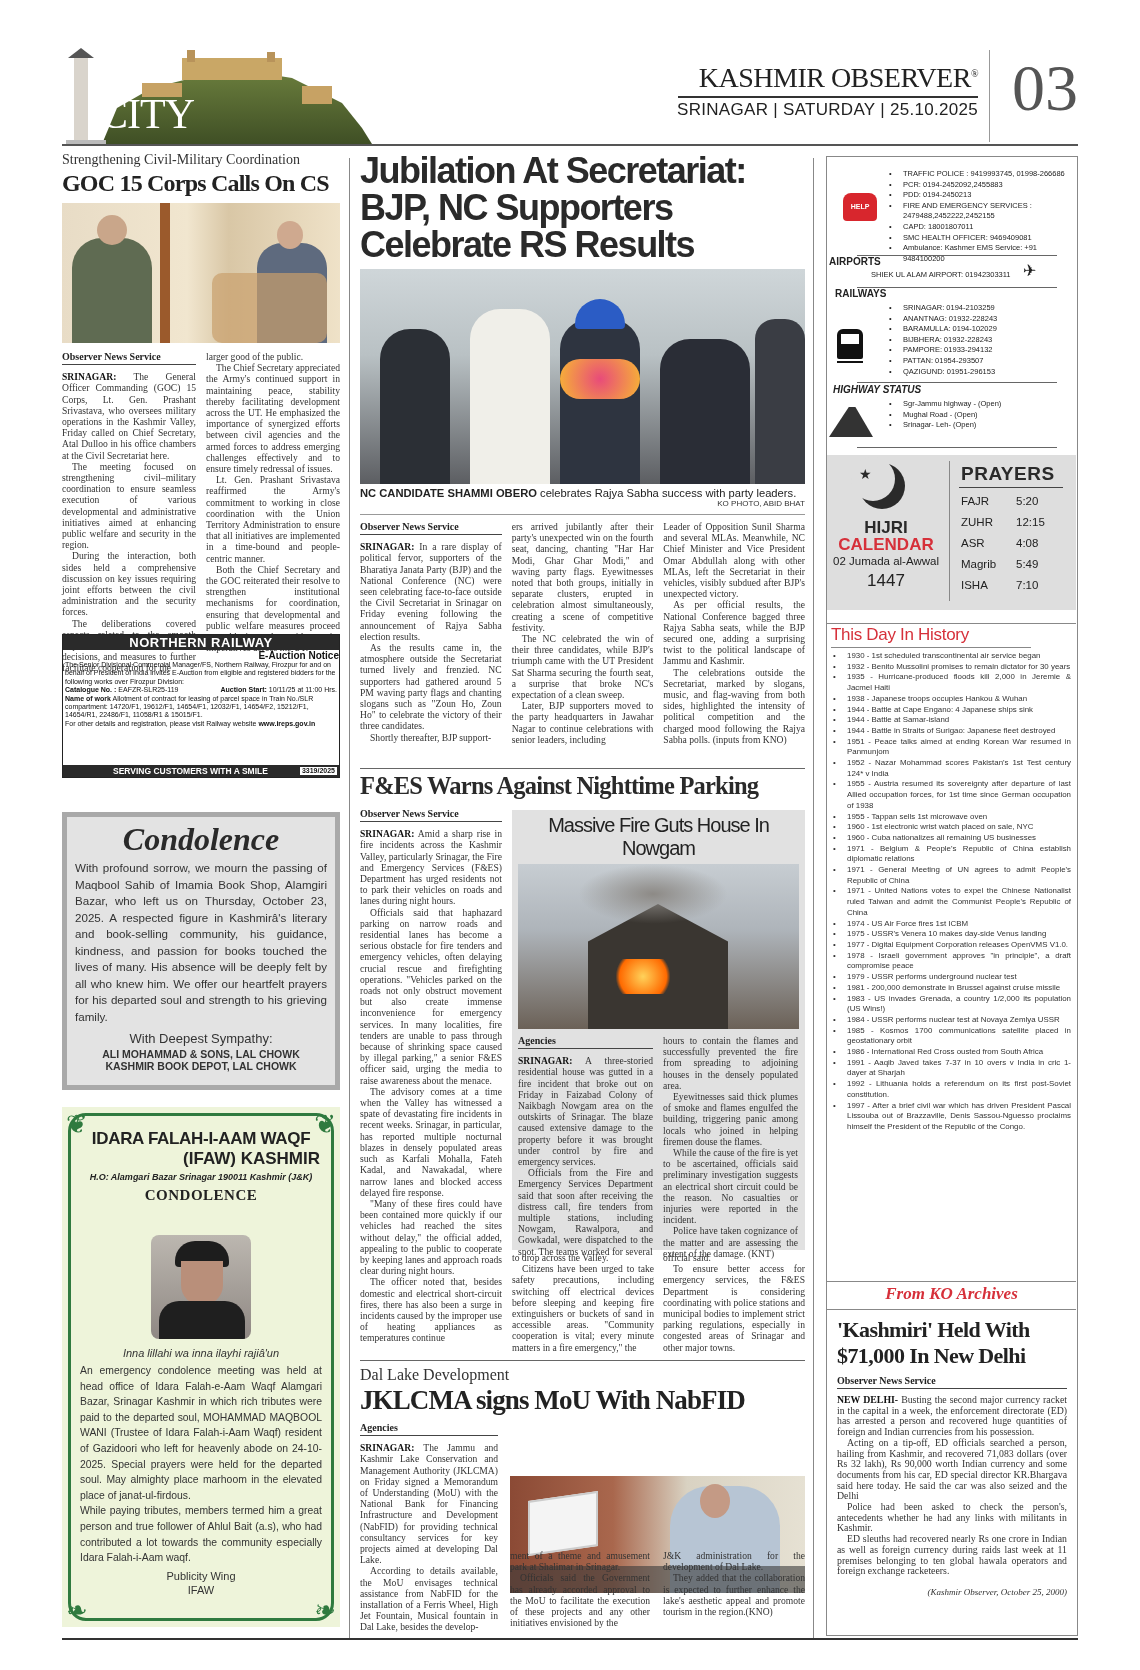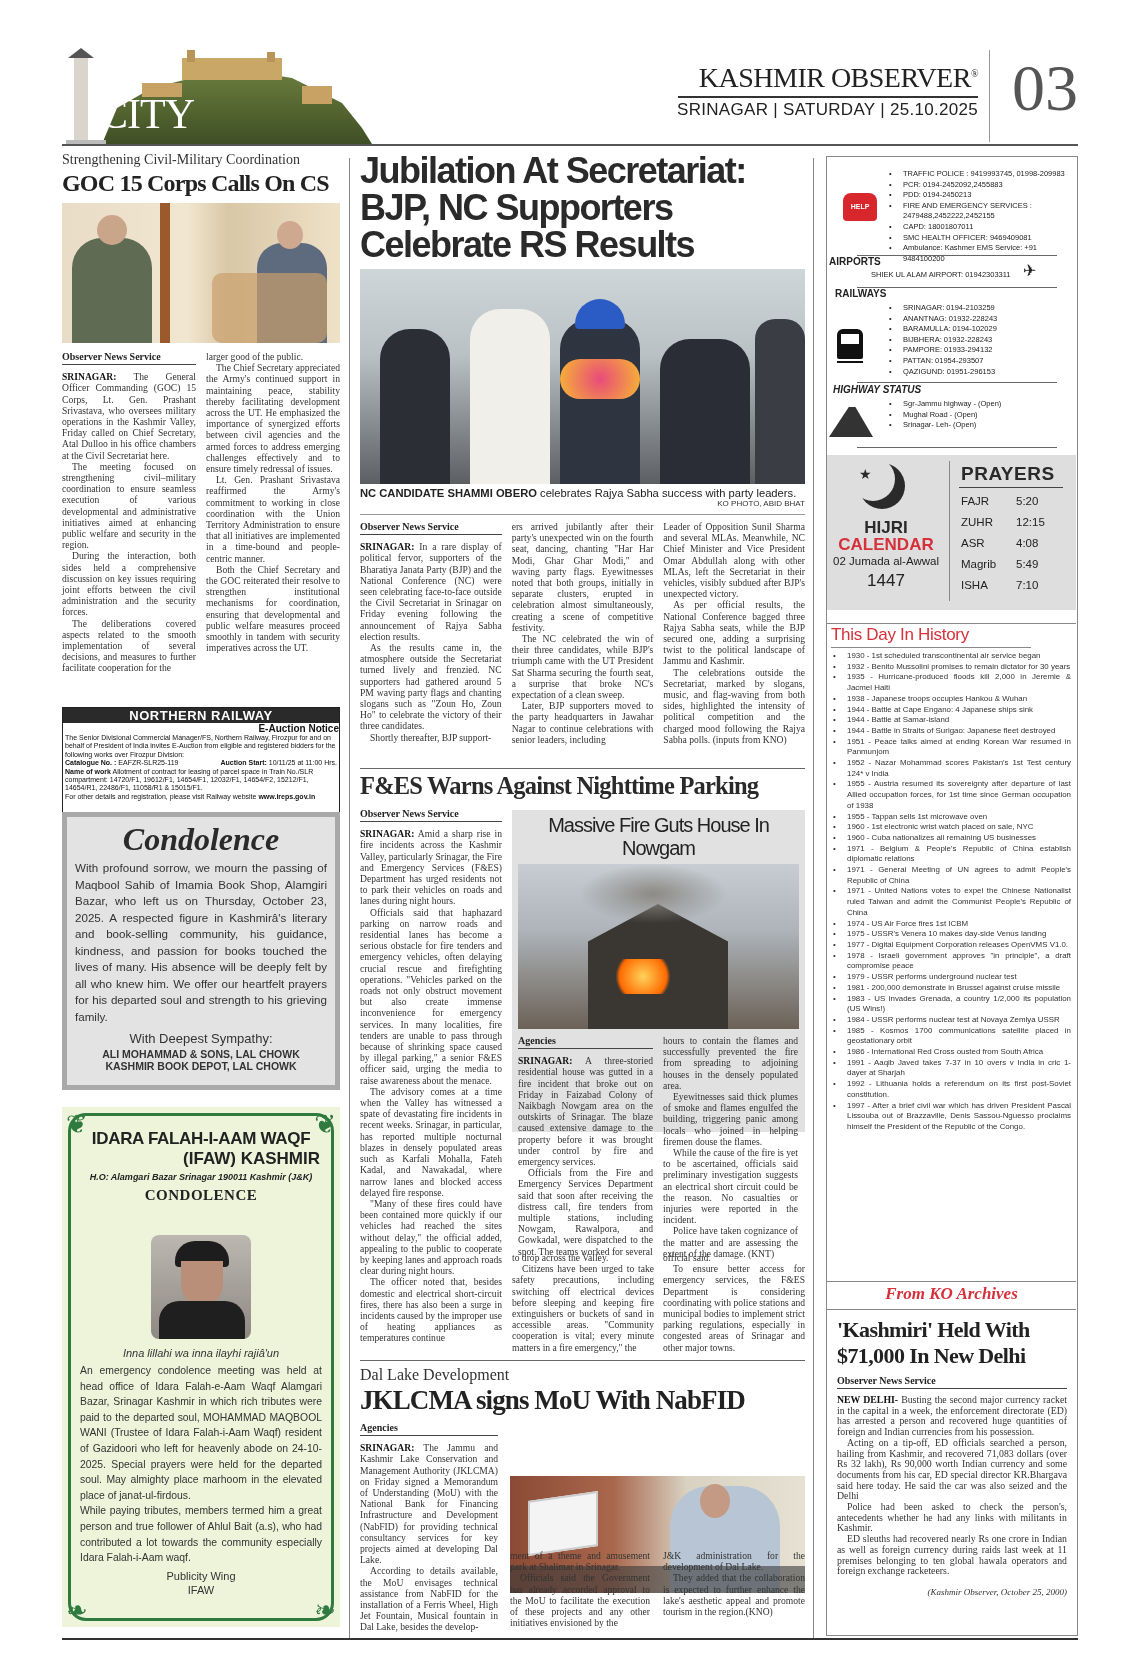--- a/index.html
+++ b/index.html
@@ -78,21 +78,21 @@
     </div>
     <div class="body-text" style="width:134px;">
       <p class="first">larger good of the public.</p>
       <p>The Chief Secretary appreciated the Army's continued support in maintaining peace, stability thereby facilitating development across the UT. He emphasized the importance of synergized efforts between civil agencies and the armed forces to address emerging challenges effectively and to ensure timely redressal of issues.</p>
       <p>Lt. Gen. Prashant Srivastava reaffirmed the Army's commitment to working in close coordination with the Union Territory Administration to ensure that all initiatives are implemented in a time-bound and people-centric manner.</p>
       <p>Both the Chief Secretary and the GOC reiterated their resolve to strengthen institutional mechanisms for coordination, ensuring that developmental and public welfare measures proceed smoothly in tandem with security imperatives across the UT.</p>
     </div>
   </div>
 </div>
 
-<div class="abs sans" style="left:62px;top:707px;width:278px;height:120px;border:1px solid #222;font-size:7px;line-height:8.4px;color:#111;">
+<div class="abs sans" style="left:62px;top:634px;width:278px;height:144px;border:1px solid #222;font-size:7px;line-height:8.4px;color:#111;">
   <div style="background:#2a2a2a;color:#fff;text-align:center;font-weight:bold;font-size:13px;line-height:15px;letter-spacing:0.5px;">NORTHERN RAILWAY</div>
   <div style="text-align:right;font-weight:bold;font-size:10px;line-height:11px;">E-Auction Notice</div>
   <div style="padding:0 2px;">
     <div>The Senior Divisional Commercial Manager/FS, Northern Railway, Firozpur for and on behalf of President of India invites E-Auction from eligible and registered bidders for the following works over Firozpur Division:</div>
     <div style="display:flex;justify-content:space-between;">
       <span><b>Catalogue No. :</b> <span>EAFZR-SLR25-119</span></span>
       <span><b>Auction Start:</b> <span>10/11/25 at 11:00 Hrs.</span></span>
     </div>
     <div><b>Name of work</b> <span>Allotment of contract for leasing of parcel space in Train No./SLR compartment: 14720/F1, 19612/F1, 14654/F1, 12032/F1, 14654/F2, 15212/F1, 14654/R1, 22486/F1, 11058/R1 &amp; 15015/F1.</span></div>
     <div><span>For other details and registration, please visit Railway website</span> <b>www.ireps.gov.in</b></div>
@@ -187,21 +187,21 @@
   <div class="serif" style="font-size:24.5px;font-weight:bold;letter-spacing:-0.8px;color:#2a2a2a;">F&amp;ES Warns Against Nighttime Parking</div>
   <div class="body-text abs" style="left:0;top:36px;width:142px;">
     <div class="byline">Observer News Service</div>
     <p class="first"><span class="dateline">SRINAGAR:</span> <span>Amid a sharp rise in fire incidents across the Kashmir Valley, particularly Srinagar, the Fire and Emergency Services (F&amp;ES) Department has urged residents not to park their vehicles on roads and lanes during night hours.</span></p>
     <p>Officials said that haphazard parking on narrow roads and residential lanes has become a serious obstacle for fire tenders and emergency vehicles, often delaying crucial rescue and firefighting operations. "Vehicles parked on the roads not only obstruct movement but also create immense inconvenience for emergency services. In many localities, fire tenders are unable to pass through because of shrinking space caused by illegal parking," a senior F&amp;ES officer said, urging the media to raise awareness about the menace.</p>
     <p>The advisory comes at a time when the Valley has witnessed a spate of devastating fire incidents in recent weeks. Srinagar, in particular, has reported multiple nocturnal blazes in densely populated areas such as Karfali Mohalla, Fateh Kadal, and Nawakadal, where narrow lanes and blocked access delayed fire response.</p>
     <p>"Many of these fires could have been contained more quickly if our vehicles had reached the sites without delay," the official added, appealing to the public to cooperate by keeping lanes and approach roads clear during night hours.</p>
     <p>The officer noted that, besides domestic and electrical short-circuit fires, there has also been a surge in incidents caused by the improper use of heating appliances as temperatures continue</p>
   </div>
 
-  <div class="abs" style="left:152px;top:38px;width:293px;height:322px;background:#e1e1e1;padding:4px 6px;">
+  <div class="abs" style="left:152px;top:38px;width:293px;height:440px;background:#e1e1e1;padding:4px 6px;">
     <div class="sans" style="text-align:center;font-size:20px;letter-spacing:-1px;color:#222;">Massive Fire Guts House In Nowgam</div>
     <div class="photo" style="width:281px;height:165px;margin-top:4px;background:linear-gradient(180deg,#c7cdd2 0%,#aeb4ba 40%,#6b6157 100%);">
       <div class="abs" style="left:70px;top:40px;width:140px;height:125px;background:#3a3631;clip-path:polygon(0 30%,50% 0,100% 30%,100% 100%,0 100%);"></div>
       <div class="abs" style="left:90px;top:95px;width:70px;height:35px;background:radial-gradient(circle,#ffd25a,#ff6a00 60%,transparent 70%);"></div>
       <div class="abs" style="left:60px;top:0;width:150px;height:60px;background:radial-gradient(ellipse,#8d8a86,transparent 70%);"></div>
     </div>
     <div style="display:flex;gap:10px;margin-top:6px;">
       <div class="body-text" style="width:135px;">
         <div class="byline">Agencies</div>
         <p class="first"><span class="dateline">SRINAGAR:</span> <span>A three-storied residential house was gutted in a fire incident that broke out on Friday in Faizabad Colony of Naikbagh Nowgam area on the outskirts of Srinagar. The blaze caused extensive damage to the property before it was brought under control by fire and emergency services.</span></p>
@@ -252,21 +252,21 @@
   </div>
 </div>
 
 <div class="abs" style="left:826px;top:156px;width:252px;height:1480px;border:1.5px solid #888;">
 
   <div class="abs sans" style="left:0;top:0;width:249px;font-size:7.5px;line-height:10.6px;color:#222;">
     <div class="abs" style="left:16px;top:36px;width:34px;height:28px;background:#d8262d;border-radius:8px 8px 4px 4px;color:#fff;font-size:7px;font-weight:bold;text-align:center;line-height:28px;">
       <span>HELP</span>
     </div>
     <ul class="bul abs" style="left:62px;top:12px;width:185px;">
-      <li>TRAFFIC POLICE : 9419993745, 01998-209983</li>
+      <li>TRAFFIC POLICE : 9419993745, 01998-266686</li>
       <li>PCR: 0194-2452092,2455883</li>
       <li>PDD: 0194-2450213</li>
       <li>FIRE AND EMERGENCY SERVICES : 2479488,2452222,2452155</li>
       <li>CAPD: 18001807011</li>
       <li>SMC HEALTH OFFICER: 9469409081</li>
       <li>Ambulance: Kashmer EMS Service: +91 9484100200</li>
     </ul>
     <div class="abs" style="left:30px;top:98px;width:200px;height:1px;background:#666;"></div>
     <div class="abs" style="left:2px;top:100px;font-size:10px;font-weight:bold;">AIRPORTS</div>
     <div class="abs" style="left:44px;top:113px;">SHIEK UL ALAM AIRPORT: 01942303311</div>

